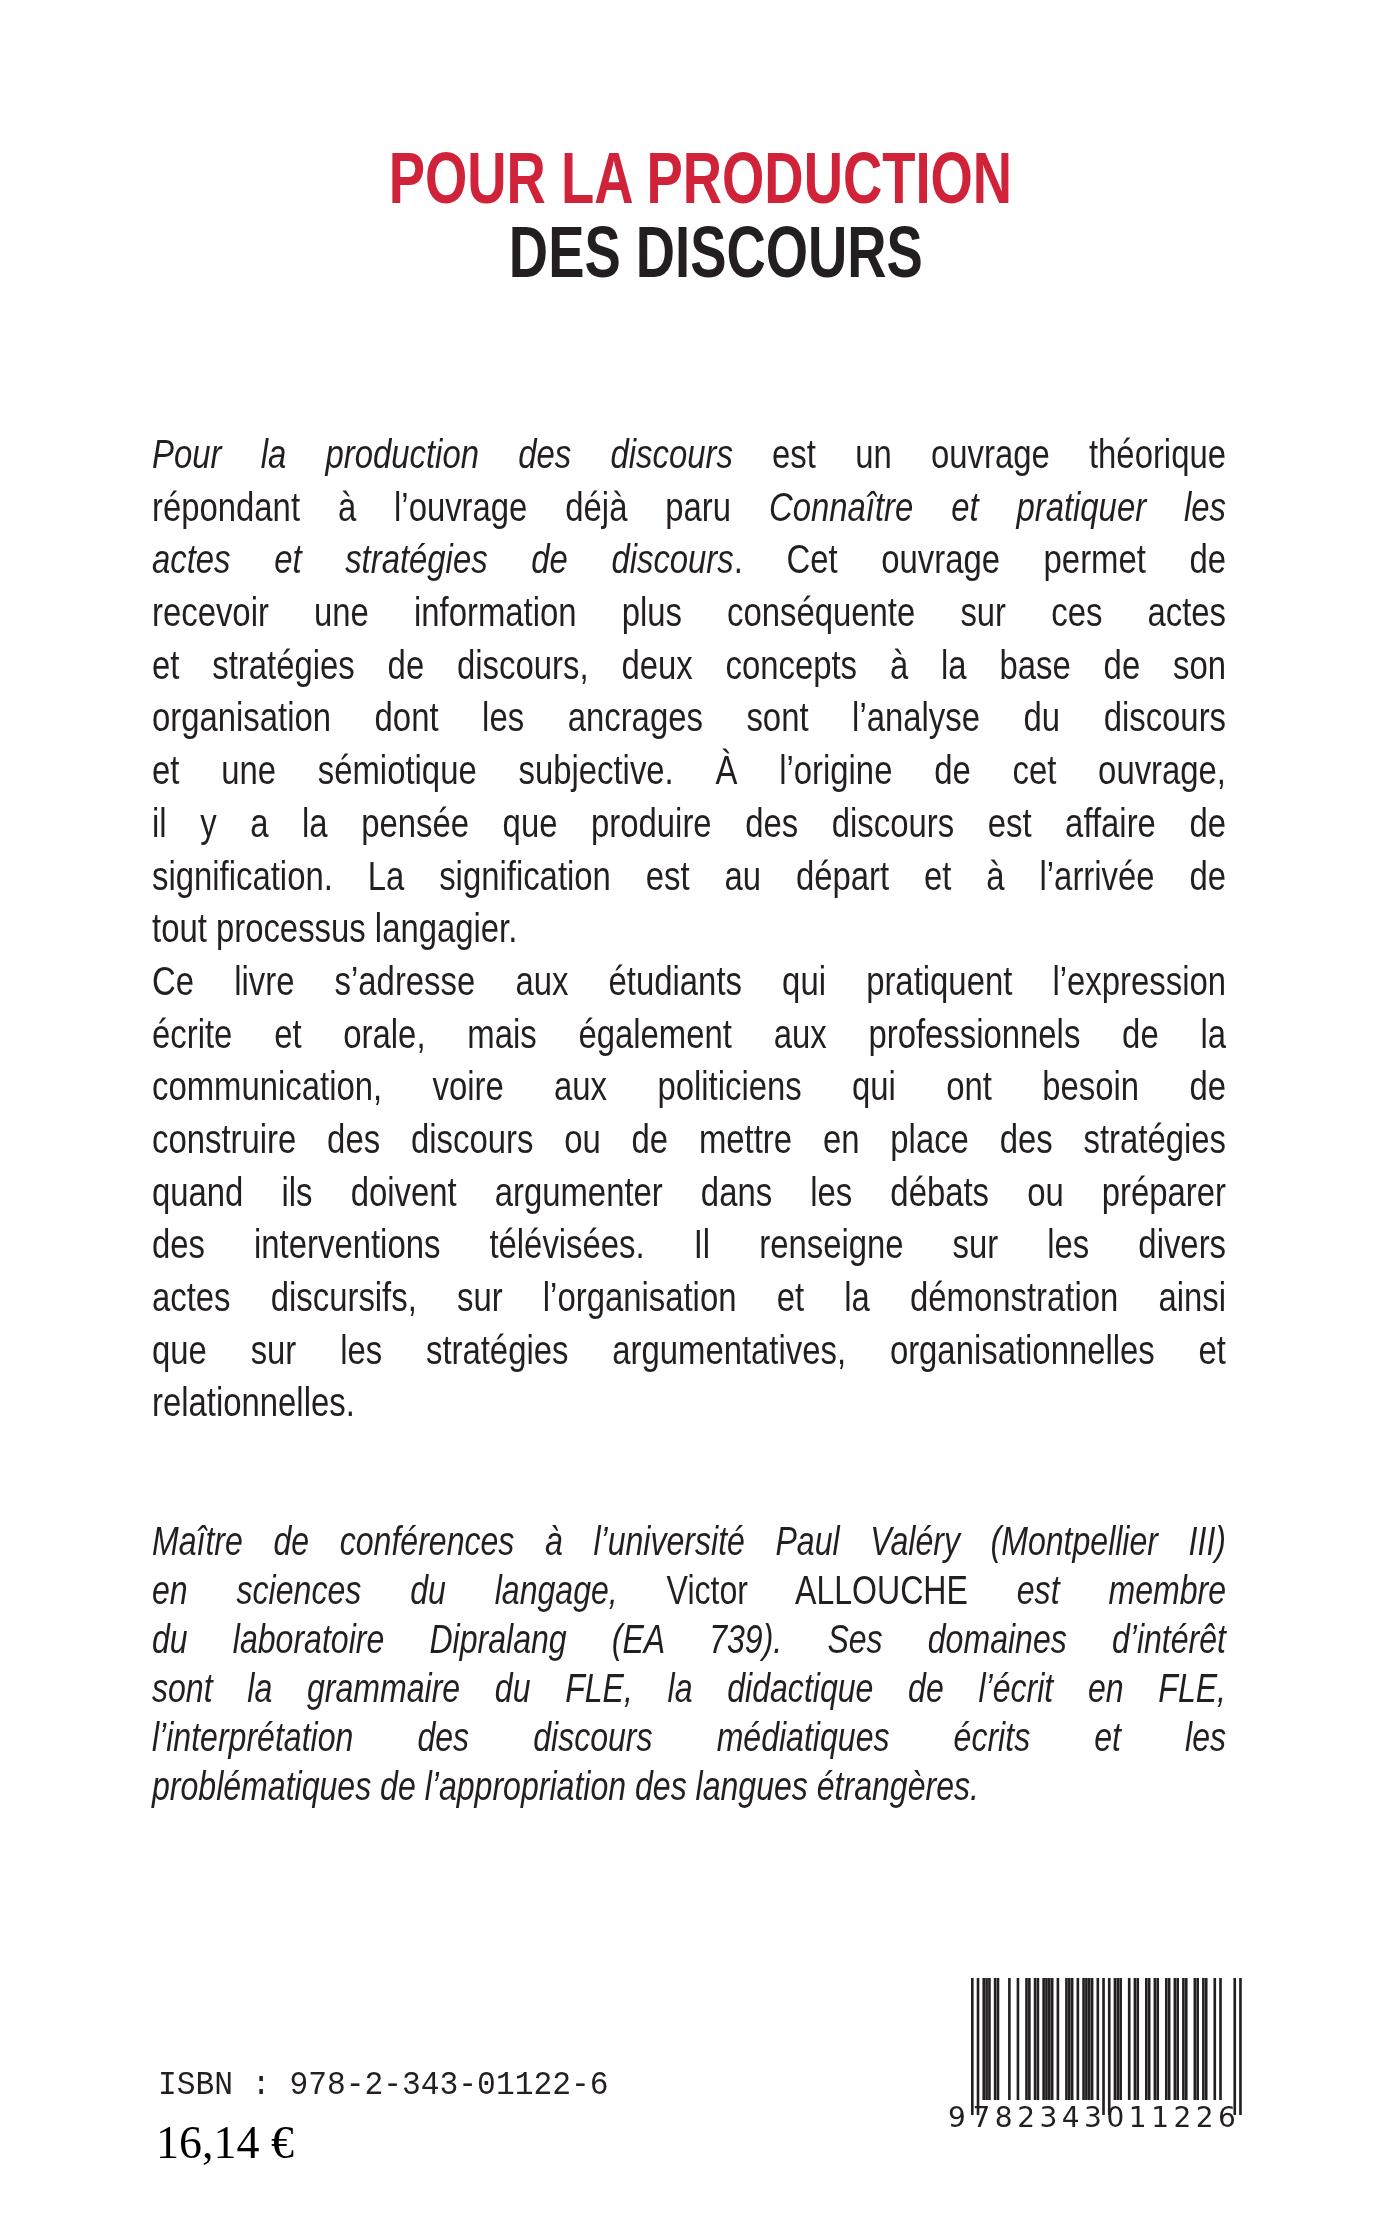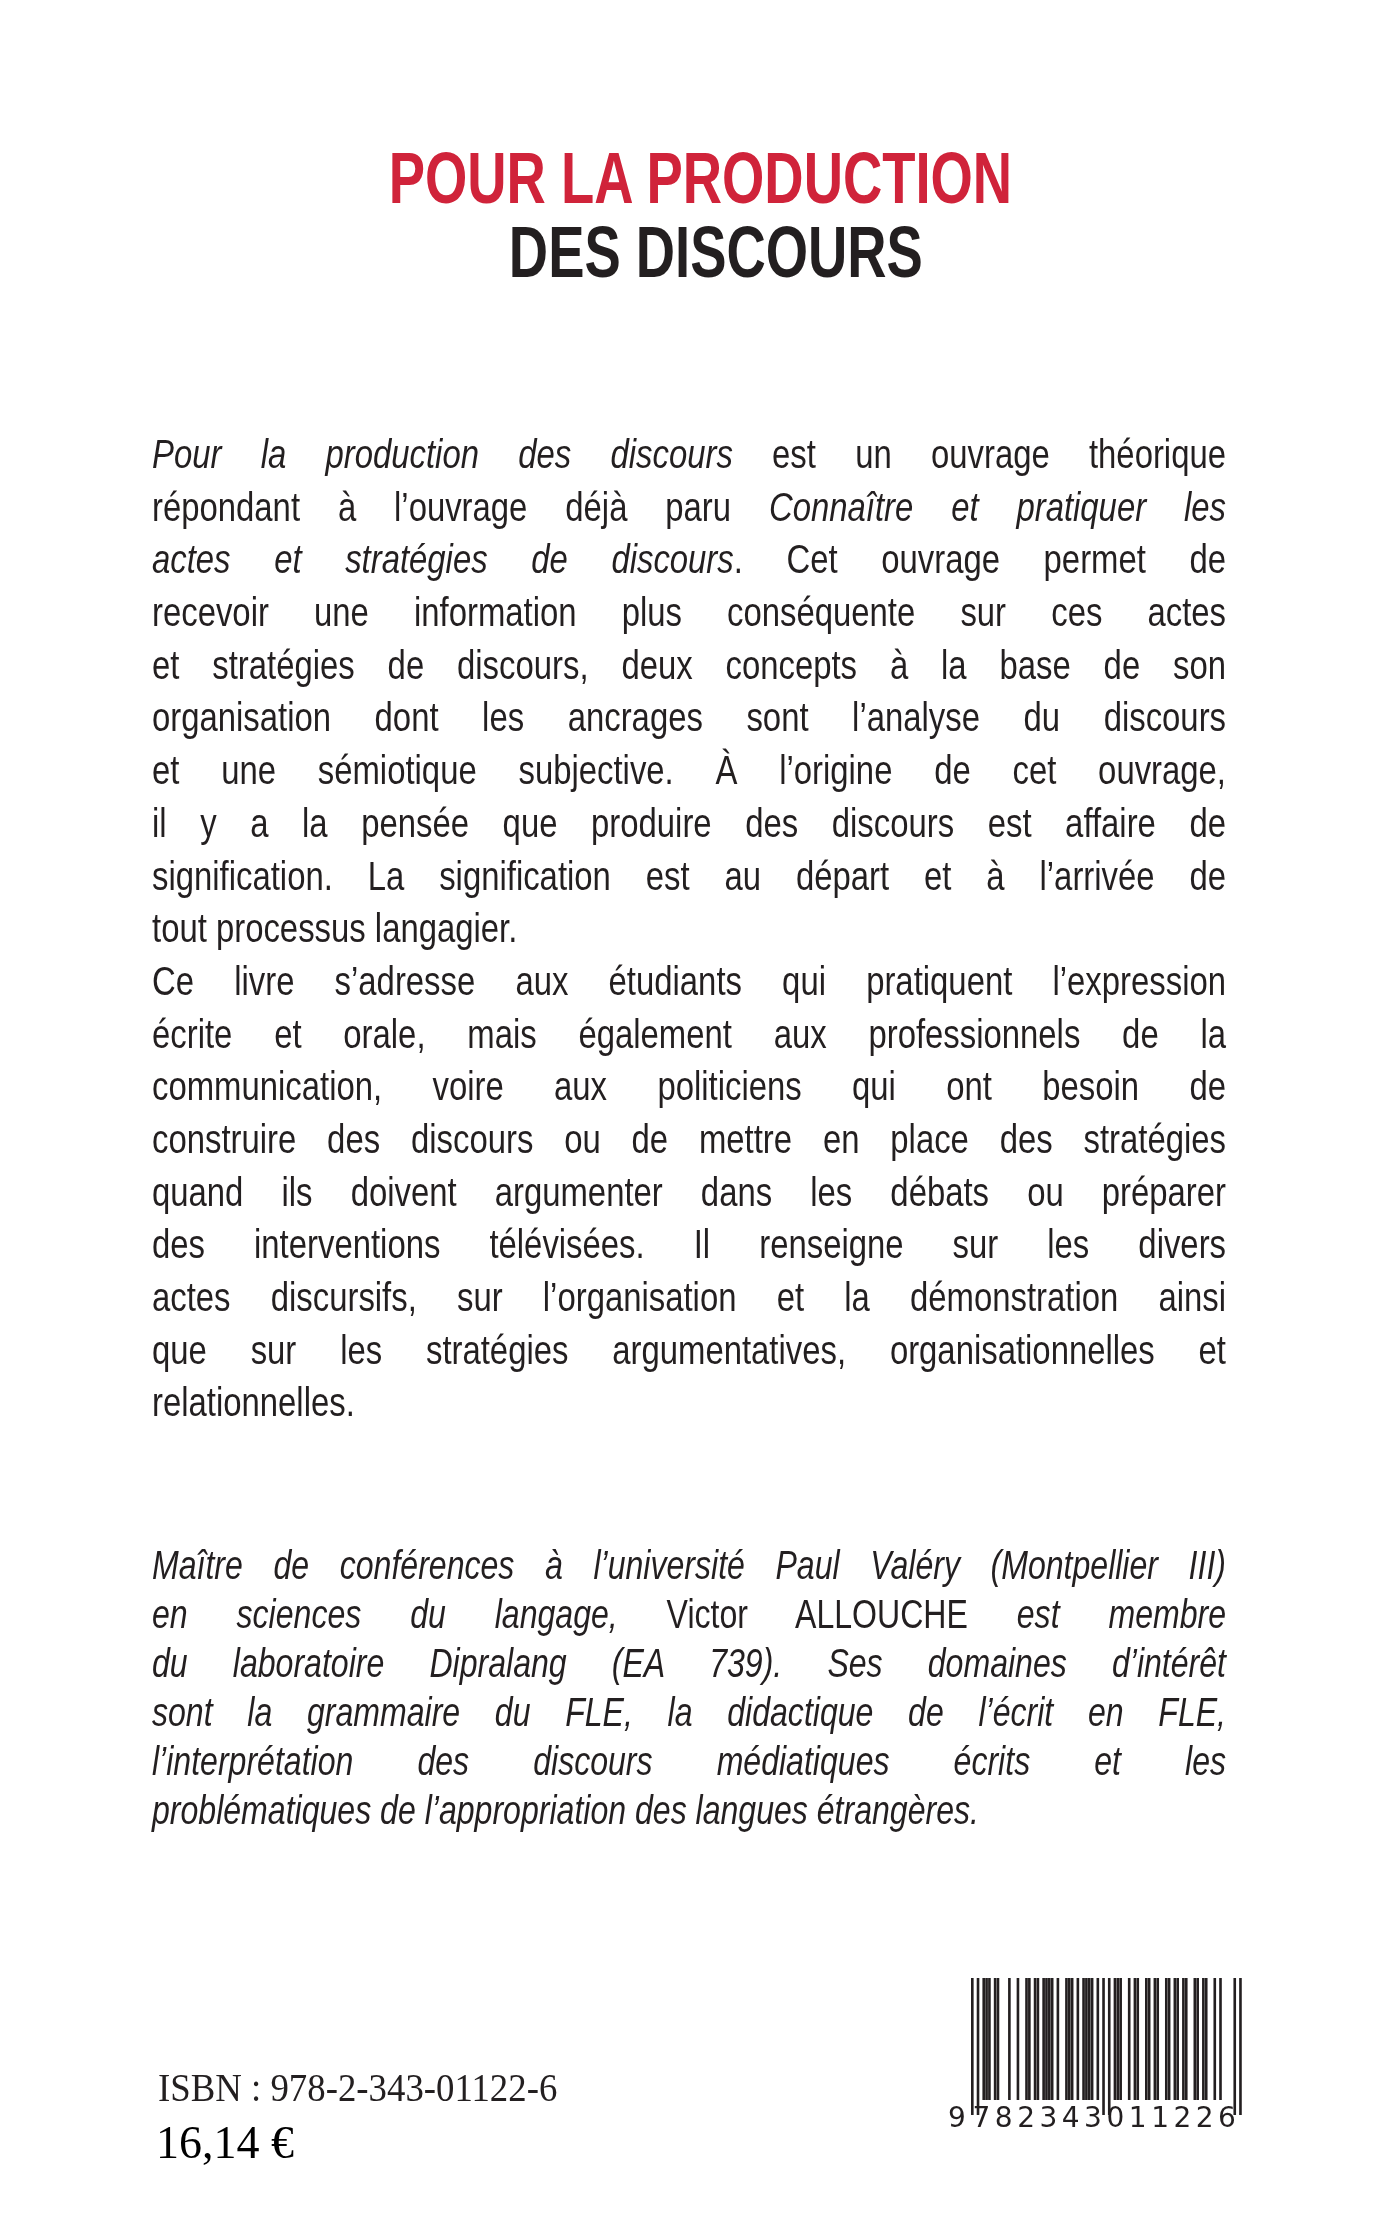--- a/index.html
+++ b/index.html
@@ -16,26 +16,26 @@
   .para { position:absolute; left:152px; width:1074px; }
   .line {
     display:block; white-space:nowrap; overflow:visible;
     width:1340px; transform:scaleX(0.8015); transform-origin:left top;
     text-align:justify; text-align-last:justify;
     font-family:"Liberation Sans", sans-serif;
   }
   .line.last { text-align-last:left; }
   #body-para { top:428px; }
   #body-para .line { font-size:41px; height:52.7px; line-height:52.7px; }
-  #bio-para { top:1517px;margin-top:24px; }
+  #bio-para { top:1517px; }
   #bio-para .line { font-size:40px; height:49px; line-height:49px; font-style:italic; }
   .it { font-style:italic; }
   .up { font-style:normal; }
 
-  #isbn { position:absolute; left:158px; top:2068px; font-family:Liberation Serif, serif; font-size:40px; line-height:1; white-space:nowrap; color:#231f20; }
+  #isbn { position:absolute; left:158px; top:2068px; font-family:Liberation Mono, monospace; font-size:34px; line-height:1; white-space:nowrap; color:#231f20; }
   #isbn span { display:inline-block; transform:scaleX(0.92); transform-origin:left; }
   #price { position:absolute; left:156px; top:2120px; font-family:"Liberation Serif", serif; font-size:46px; line-height:1; white-space:nowrap; color:#000; }
 
   #barcode { position:absolute; left:940px; top:1975px; width:310px; height:160px; }
 </style>
 </head>
 <body>
 
 <div id="title1" class="title-line"><span>POUR LA PRODUCTION</span></div>
 <div id="title2" class="title-line"><span>DES DISCOURS</span></div>

